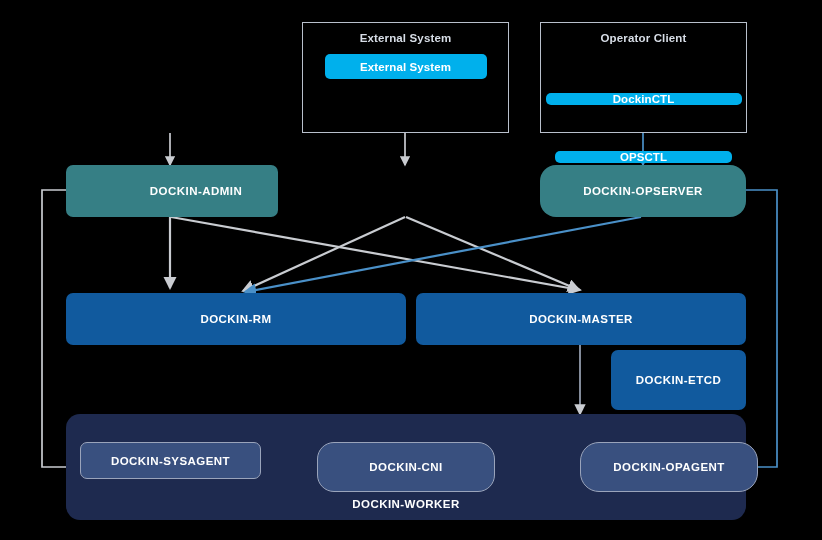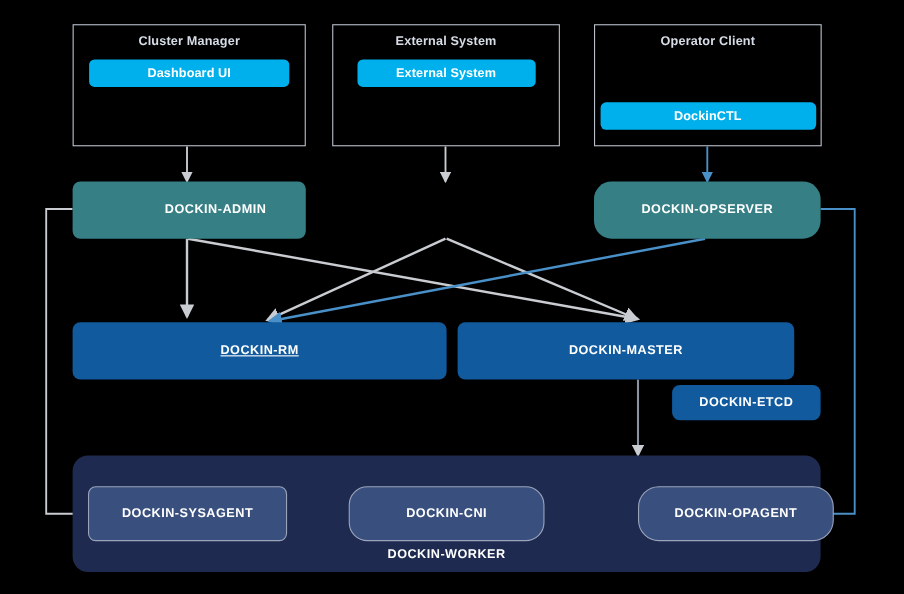--- a/index.html
+++ b/index.html
@@ -147,49 +147,46 @@
 
     <g stroke="#c9ccd1" stroke-width="1.7" fill="none">
       <path d="M 66 190 L 42 190 L 42 467 L 78 467" marker-end="url(#arrow-gray)"></path>
     </g>
 
     <g stroke="#4a90c8" stroke-width="1.7" fill="none">
       <path d="M 746 190 L 777 190 L 777 467 L 735 467" marker-end="url(#arrow-blue)"></path>
     </g>
   </svg>
 
-  <div class="group-box" style="left:66px; top:22px; width:212px; height:111px;">
-    <div class="group-title">Cluster Manager</div>
-    <div class="pill" style="width:182px;">Dashboard UI</div>
-  </div>
 
   <div class="group-box" style="left:302px; top:22px; width:207px; height:111px;">
     <div class="group-title">External System</div>
     <div class="pill" style="width:162px;">External System</div>
   </div>
 
   <div class="group-box" style="left:540px; top:22px; width:207px; height:111px;gap:39px;">
     <div class="group-title">Operator Client</div>
     <div class="pill" style="width:196px;">DockinCTL</div>
+    <div class="pill" style="width:177px;">OPSCTL</div>
   </div>
 
   <div class="node teal" style="left:66px; top:165px; width:212px; height:52px;padding-left:48px;">DOCKIN-ADMIN</div>
 
 
   <div class="node teal" style="left:540px; top:165px; width:206px; height:52px;border-radius:16px;">DOCKIN-OPSERVER</div>
 
-  <div class="node blue" style="left:66px; top:293px; width:340px; height:52px;text-decoration:underline;">DOCKIN-RM</div>
+  <div class="node blue" style="left:66px; top:293px; width:340px; height:52px;">DOCKIN-RM</div>
 
-  <div class="node blue" style="left:416px; top:293px; width:306px; height:52px;">DOCKIN-MASTER</div>
+  <div class="node blue" style="left:416px; top:293px; width:330px; height:52px;">DOCKIN-MASTER</div>
 
-  <div class="node blue" style="left:611px; top:350px; width:135px; height:32px;">DOCKIN-ETCD</div>
+  <div class="node blue" style="left:611px; top:350px; width:135px; height:60px;">DOCKIN-ETCD</div>
 
   <div class="worker-group" style="left:66px; top:414px; width:680px; height:106px;">
     <div class="worker-label">DOCKIN-WORKER</div>
   </div>
 
-  <div class="worker-node" style="left:80px; top:442px; width:181px; height:50px;">DOCKIN-SYSAGENT</div>
+  <div class="worker-node" style="left:80px; top:442px; width:181px; height:37px;">DOCKIN-SYSAGENT</div>
 
   <div class="worker-node" style="left:317px; top:442px; width:178px; height:50px;border-radius:17px;">DOCKIN-CNI</div>
 
   <div class="worker-node" style="left:580px; top:442px; width:178px; height:50px;border-radius:19px;">DOCKIN-OPAGENT</div>
 
 </div>
 
 </body></html>

